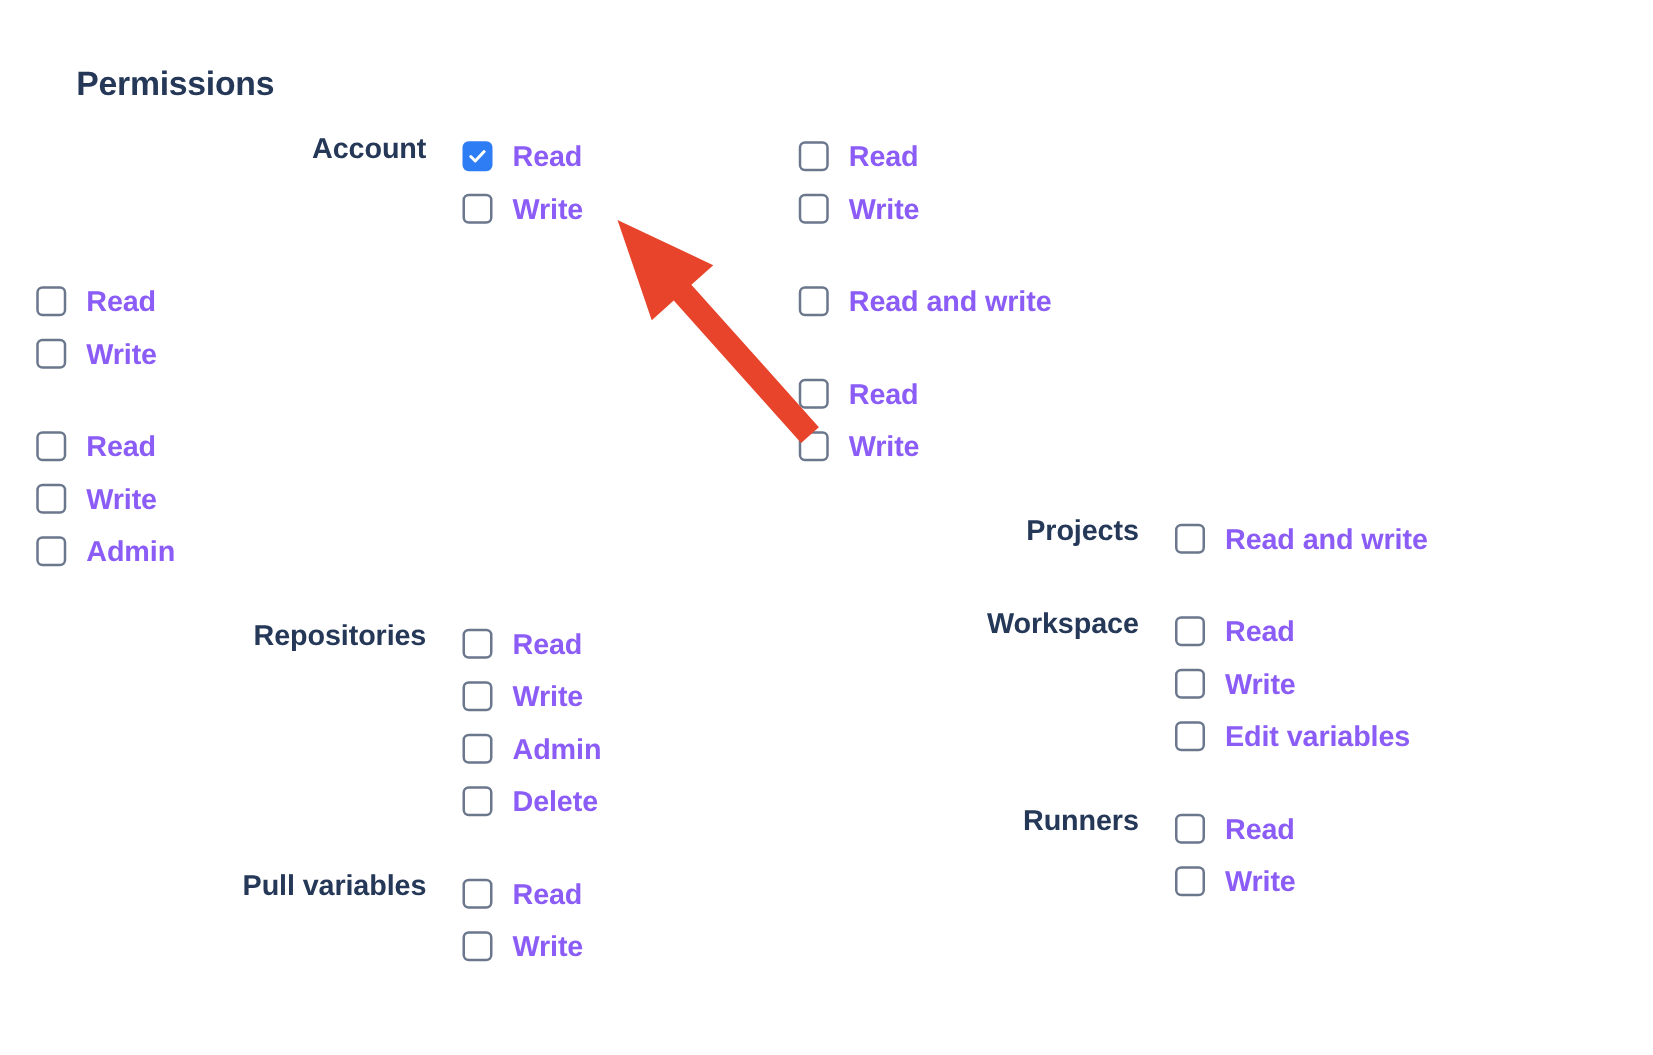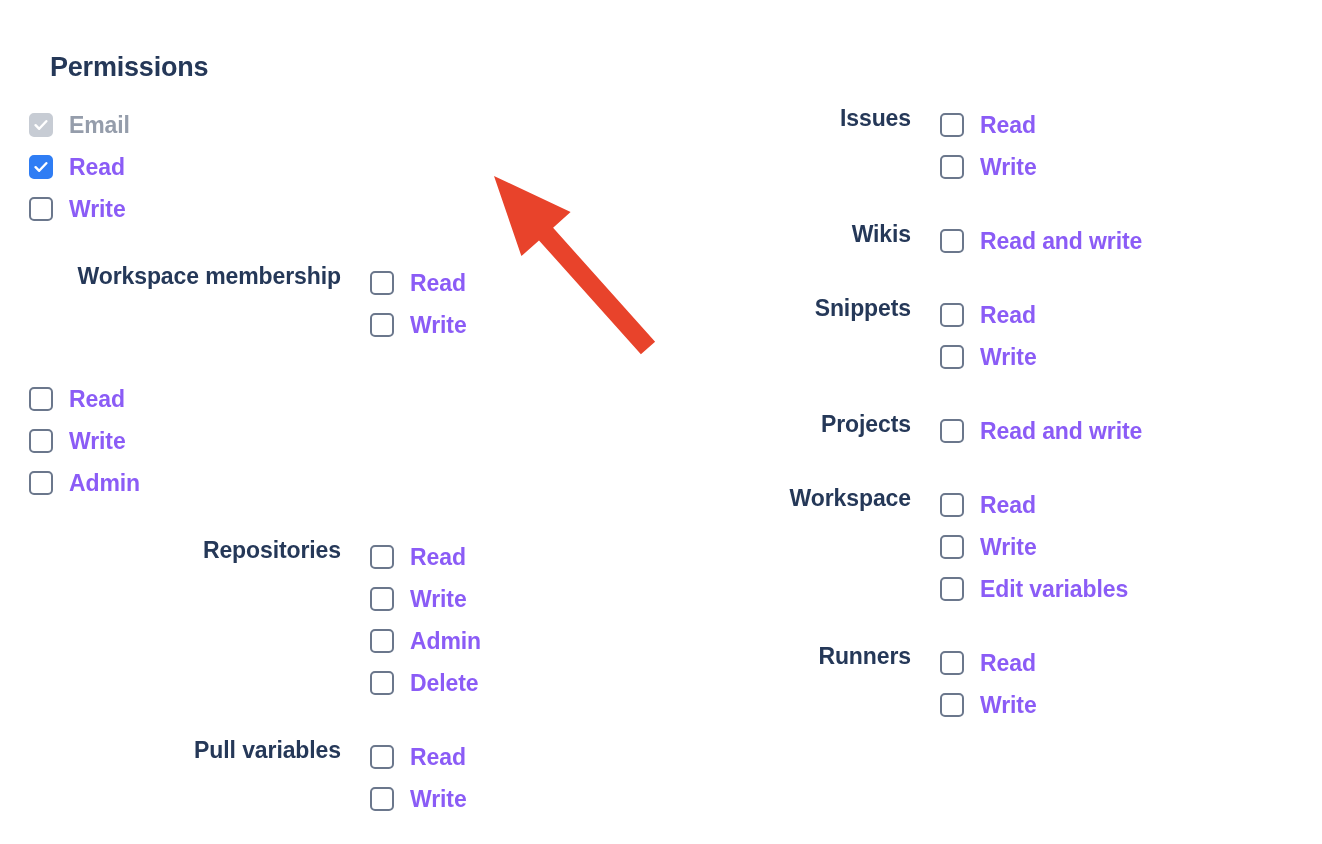--- a/index.html
+++ b/index.html
@@ -11,21 +11,21 @@
     width: 1322px;
     height: 844px;
     position: relative;
     overflow: hidden;
     font-family: "Liberation Sans", sans-serif;
     -webkit-font-smoothing: antialiased;
   }
 
   #page-title {
     position: absolute;
-    left: 50px;
+    left: 61px;
     top: 50px;
     font-size: 27px;
     font-weight: bold;
     color: #253858;
     letter-spacing: -0.2px;
     line-height: 34px;
   }
 
   .columns {
     position: absolute;
@@ -124,45 +124,37 @@
   }
 </style>
 </head>
 <body>
 
 <div id="page-title">Permissions</div>
 
 <div class="columns">
   <div class="col col-left" id="col-left">
       <div class="group">
-        <div class="options">
-          <label class="option">
-            <span class="box disabled">
-              <svg class="tick" viewBox="0 0 14 14">
-                <path d="M1.6 7.2 L5.2 10.8 L12.3 3.2" fill="none" stroke="#ffffff" stroke-width="2.4" stroke-linecap="round" stroke-linejoin="round"></path>
-              </svg>
-            </span>
-            <span class="opt-label dim">Email</span>
-          </label>
+        <div class="group-label">Account</div>
+        <div class="options">
           <label class="option">
             <span class="box checked">
               <svg class="tick" viewBox="0 0 14 14">
                 <path d="M1.6 7.2 L5.2 10.8 L12.3 3.2" fill="none" stroke="#ffffff" stroke-width="2.4" stroke-linecap="round" stroke-linejoin="round"></path>
               </svg>
             </span>
             <span class="opt-label">Read</span>
           </label>
           <label class="option">
             <span class="box"></span>
             <span class="opt-label">Write</span>
           </label>
         </div>
       </div>
       <div class="group">
-        <div class="group-label">Workspace membership</div>
         <div class="options">
           <label class="option">
             <span class="box"></span>
             <span class="opt-label">Read</span>
           </label>
           <label class="option">
             <span class="box"></span>
             <span class="opt-label">Write</span>
           </label>
         </div>
@@ -213,43 +205,40 @@
           </label>
           <label class="option">
             <span class="box"></span>
             <span class="opt-label">Write</span>
           </label>
         </div>
       </div>
     </div>
   <div class="col col-right" id="col-right">
       <div class="group">
-        <div class="group-label">Issues</div>
-        <div class="options">
-          <label class="option">
-            <span class="box"></span>
-            <span class="opt-label">Read</span>
-          </label>
-          <label class="option">
-            <span class="box"></span>
-            <span class="opt-label">Write</span>
-          </label>
-        </div>
-      </div>
-      <div class="group">
-        <div class="group-label">Wikis</div>
+        <div class="options">
+          <label class="option">
+            <span class="box"></span>
+            <span class="opt-label">Read</span>
+          </label>
+          <label class="option">
+            <span class="box"></span>
+            <span class="opt-label">Write</span>
+          </label>
+        </div>
+      </div>
+      <div class="group">
         <div class="options">
           <label class="option">
             <span class="box"></span>
             <span class="opt-label">Read and write</span>
           </label>
         </div>
       </div>
       <div class="group">
-        <div class="group-label">Snippets</div>
         <div class="options">
           <label class="option">
             <span class="box"></span>
             <span class="opt-label">Read</span>
           </label>
           <label class="option">
             <span class="box"></span>
             <span class="opt-label">Write</span>
           </label>
         </div>

